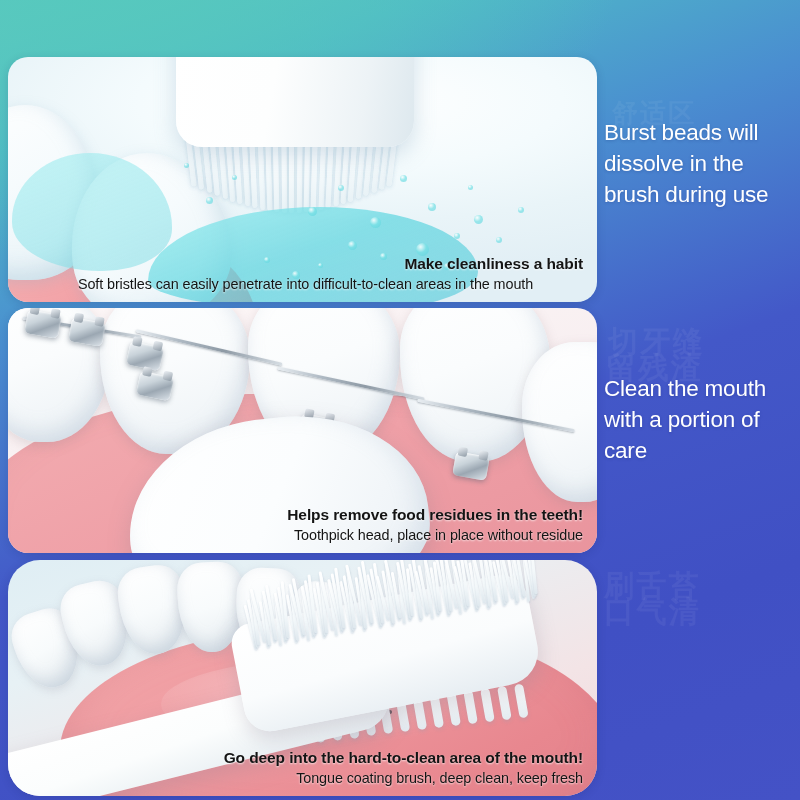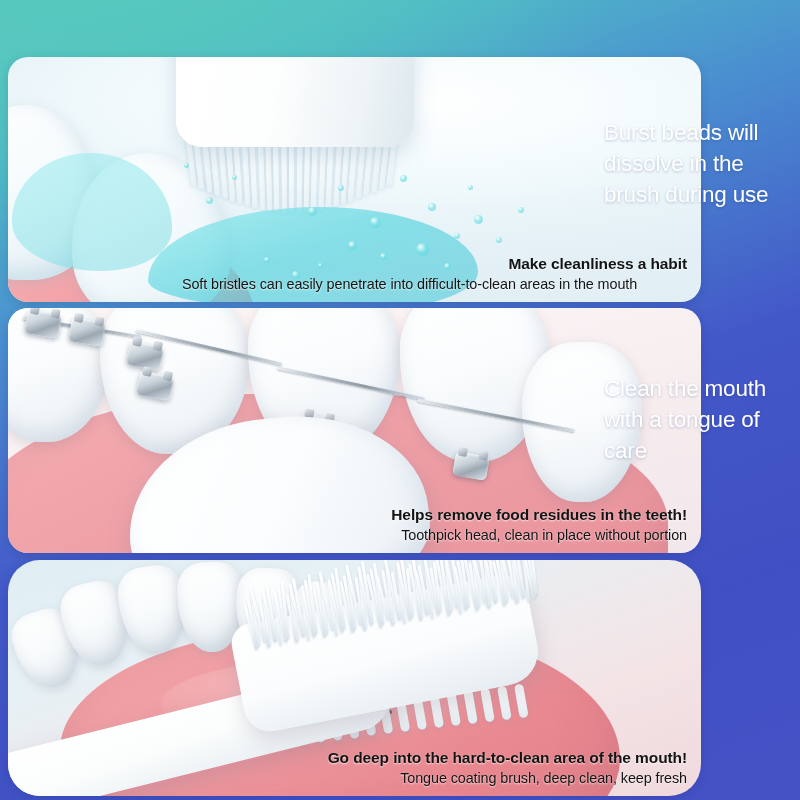--- a/index.html
+++ b/index.html
@@ -19,21 +19,21 @@
   .wm1 { left:612px; top:96px; font-size:26px; }
   .wm2 { left:608px; top:322px; font-size:30px; }
   .wm3 { left:606px; top:348px; font-size:30px; }
   .wm4 { left:604px; top:566px; font-size:30px; }
   .wm5 { left:604px; top:592px; font-size:30px; }
 
   .stage { position:absolute; inset:0; }
 
   
   .panel {
-    position:absolute; left:8px; width:693px;
+    position:absolute; left:8px; width:589px;
     border-radius:20px; overflow:hidden;
     box-shadow:0 2px 10px rgba(20,30,90,.16);
   }
   #panel-1 { top:57px;  height:245px; }
   #panel-2 { top:308px; height:245px; }
   #panel-3 { top:560px; height:236px;border-radius:32px; }
 
   .scene { position:absolute; inset:0; overflow:hidden; }
 
   
@@ -286,21 +286,21 @@
       <div class="bracket" style="left:18px;  top:4px;   transform:rotate(10deg);"></div>
       <div class="bracket" style="left:62px;  top:12px;  transform:rotate(10deg);"></div>
       <div class="bracket" style="left:120px; top:36px;  transform:rotate(12deg);"></div>
       <div class="bracket" style="left:130px; top:66px;  transform:rotate(12deg);"></div>
       <div class="bracket" style="left:292px; top:108px; transform:rotate(12deg);"></div>
       <div class="bracket" style="left:446px; top:146px; transform:rotate(10deg);"></div>
       <div class="p2-pick"></div>
     </div>
     <div class="caption">
       <div class="cap-title">Helps remove food residues in the teeth!</div>
-      <div class="cap-sub">Toothpick head, clean in place without portion</div>
+      <div class="cap-sub">Toothpick head, place in place without residue</div>
     </div>
   </div>
 
   <div class="panel" id="panel-3">
     <div class="scene">
       <div class="p3-bg"></div>
       <div class="p3-tongue"></div>
       <div class="p3-arch" id="p3-arch">
           <i style="left: 0px; top: 54px; width: 62px; height: 78px; transform: rotate(-17.5deg);"></i>
           <i style="left: 48px; top: 26px; width: 64px; height: 84px; transform: rotate(-12.5deg);"></i>
@@ -440,15 +440,15 @@
           <i style="left: 289px; height: 57px; bottom: 6px; transform: rotate(4deg);"></i>
         </div>
     </div>
     <div class="caption">
       <div class="cap-title">Go deep into the hard-to-clean area of the mouth!</div>
       <div class="cap-sub">Tongue coating brush, deep clean, keep fresh</div>
     </div>
   </div>
 
   <div class="side-text" id="side-text-1">Burst beads will dissolve in the brush during use</div>
-  <div class="side-text" id="side-text-2">Clean the mouth with a tongue of care</div>
+  <div class="side-text" id="side-text-2">Clean the mouth with a portion of care</div>
 
 </div>
 
 </body></html>

